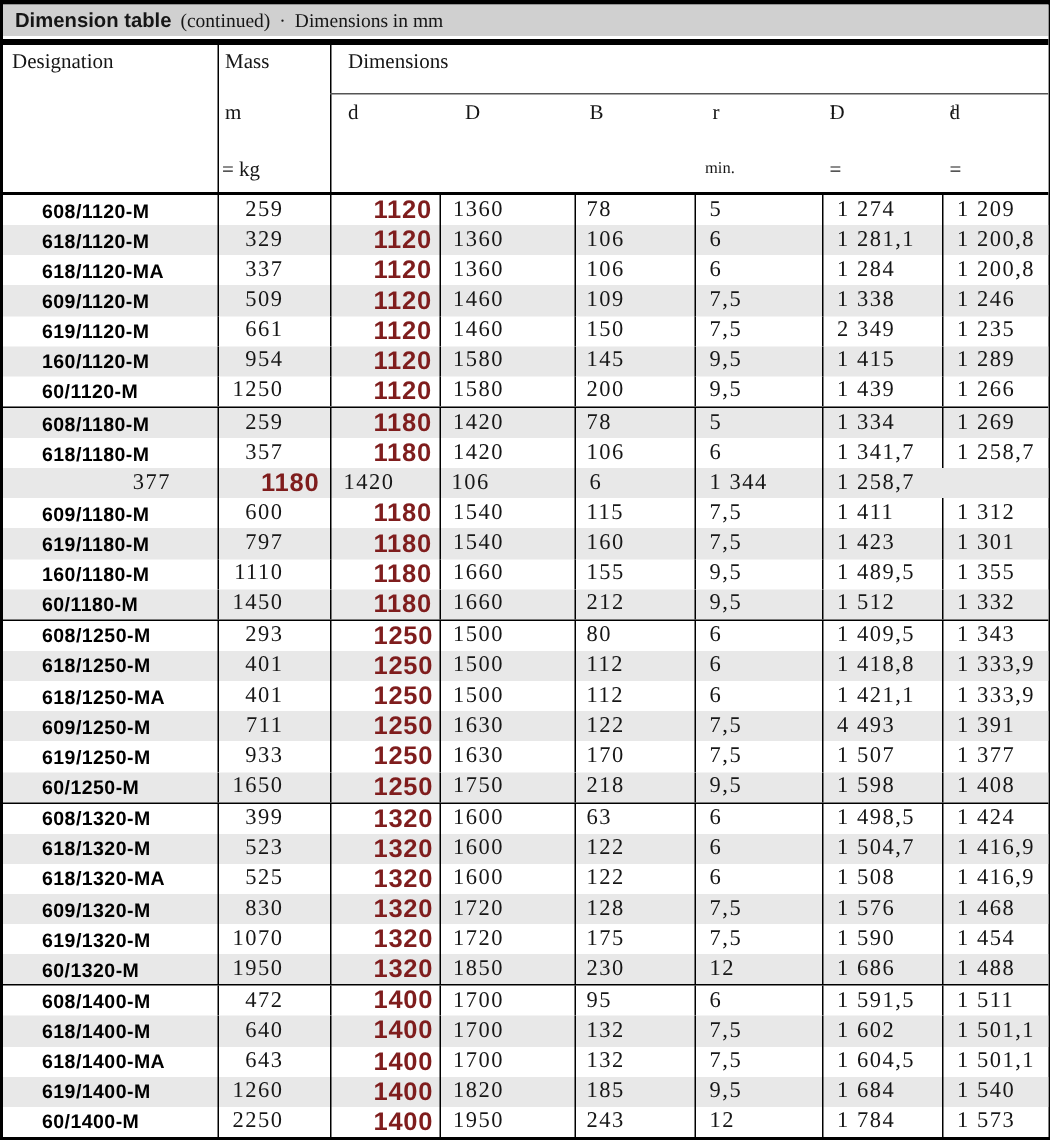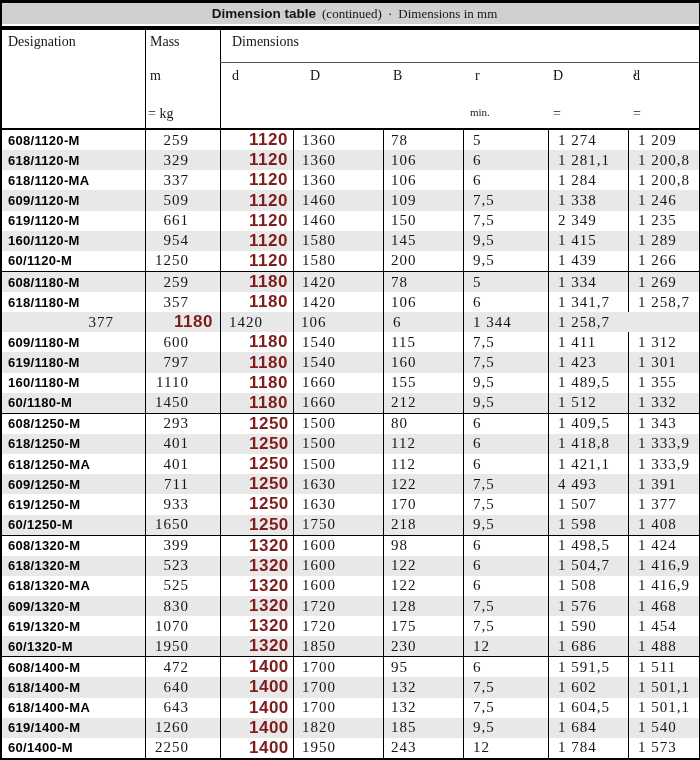--- a/index.html
+++ b/index.html
@@ -19,21 +19,21 @@
     border-right:1px solid var(--border-color);
     border-bottom:2px solid var(--border-color);
     font-family:"Liberation Serif", serif;
     color:var(--text-color);
     overflow:hidden;
   }
   
   .titlebar{
     height:21px;background:var(--titlebar-bg);
     padding-left:8px;display:flex;align-items:center;gap:6px;
-    font-size:13px;white-space:nowrap;justify-content:center;
+    font-size:13px;white-space:nowrap;
   }
   .titlebar .t-main{font-family:"Liberation Sans",sans-serif;font-weight:bold;font-size:13.5px;}
   .titlebar .t-serif{font-family:"Liberation Serif",serif;}
   .gap-white{height:2px;background:#fff;}
   .rule-thick{height:4px;background:var(--border-color);}
   .rule-thin{height:2px;background:var(--border-color);}
 
   
   .thead{position:relative;height:98px;background:#fff;font-size:14px;}
   .thead .vline{position:absolute;top:0;bottom:0;width:1px;background:var(--border-color);}
@@ -51,21 +51,21 @@
   .row.group-start{border-top:1px solid var(--border-color);}
   .cell{
     display:flex;align-items:center;
     font-size:15px;letter-spacing:1px;
     border-left:1px solid var(--border-color);
     overflow:hidden;white-space:nowrap;
   }
   .cell:first-child{border-left:none;}
   .c-designation{
     font-family:"Liberation Sans",sans-serif;font-weight:bold;
-    font-size:13px;letter-spacing:0.3px;padding-left:6px;color:#000;
+    font-size:13px;letter-spacing:0.3px;padding-left:6px;color:#000;margin-left:20px;
   }
   .c-mass{justify-content:flex-end;padding-right:31px;}
   .c-d{
     font-family:"Liberation Sans",sans-serif;font-weight:bold;
     font-size:17px;letter-spacing:0.5px;padding-left:28px;color:#7f1d1d;
   }
   .c-D{padding-left:8px;}
   .c-B{padding-left:7px;}
   .c-r{padding-left:9px;}
   .c-D1{padding-left:9px;}
@@ -314,21 +314,21 @@
     <div class="cell c-B">218</div>
     <div class="cell c-r">9,5</div>
     <div class="cell c-D1">1 598</div>
     <div class="cell c-d1">1 408</div>
   </div>
       <div class="row group-start">
     <div class="cell c-designation">608/1320-M</div>
     <div class="cell c-mass">399</div>
     <div class="cell c-d">1320</div>
     <div class="cell c-D">1600</div>
-    <div class="cell c-B">98</div>
+    <div class="cell c-B">63</div>
     <div class="cell c-r">6</div>
     <div class="cell c-D1">1 498,5</div>
     <div class="cell c-d1">1 424</div>
   </div>
       <div class="row">
     <div class="cell c-designation">618/1320-M</div>
     <div class="cell c-mass">523</div>
     <div class="cell c-d">1320</div>
     <div class="cell c-D">1600</div>
     <div class="cell c-B">122</div>

